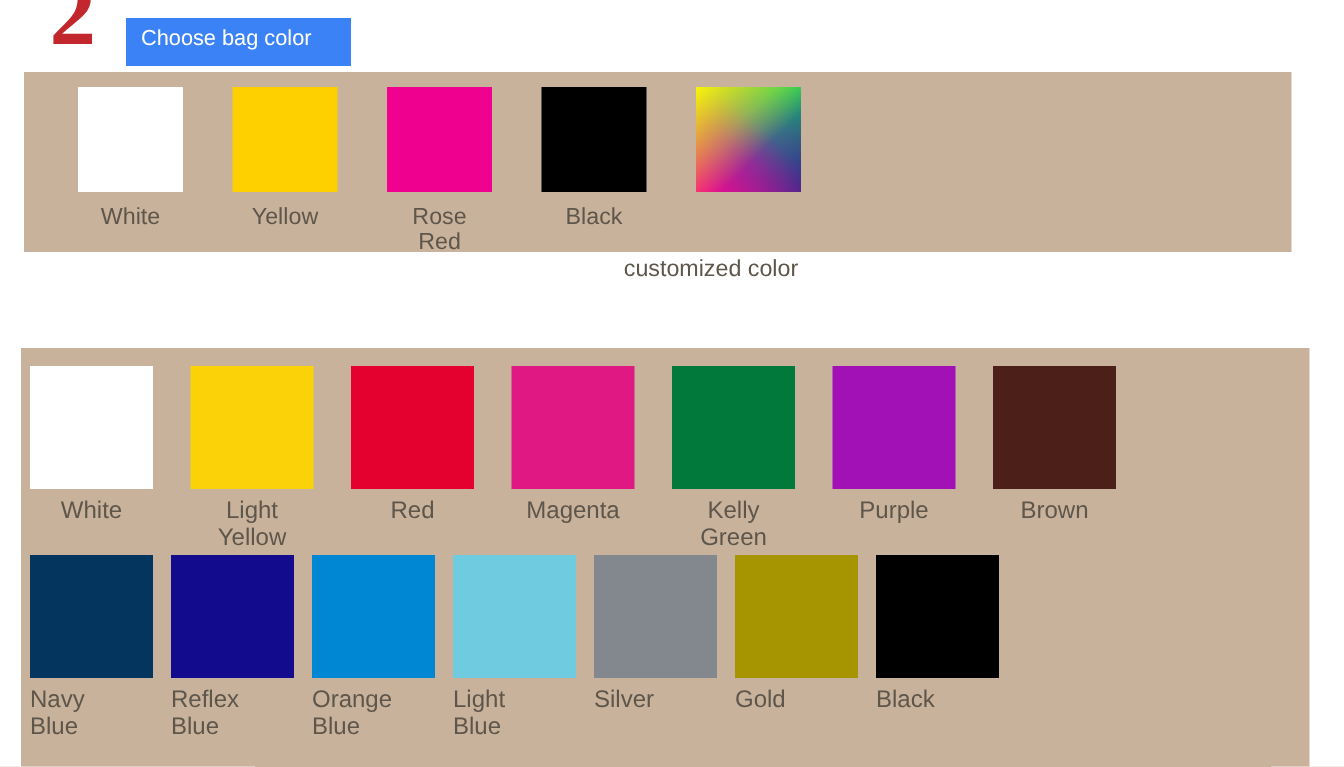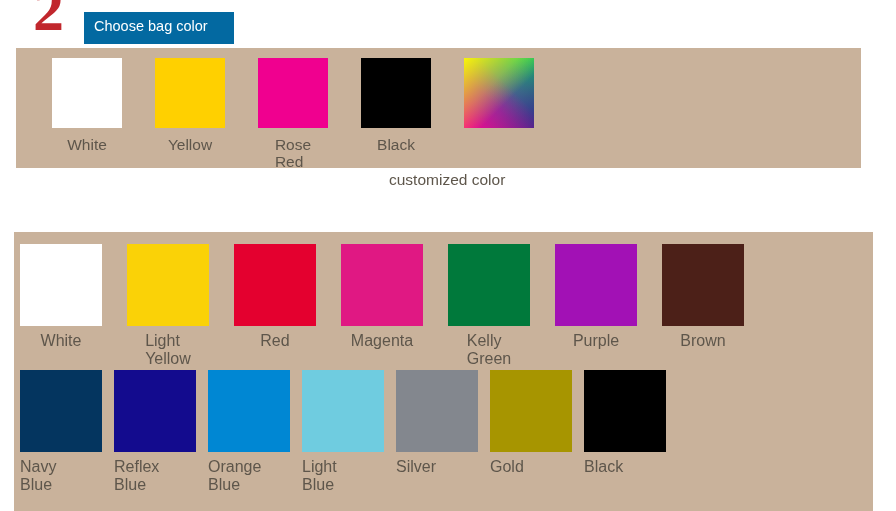--- a/index.html
+++ b/index.html
@@ -26,21 +26,21 @@
   .step-numeral {
     position: absolute;
     font-family: "Liberation Serif", serif;
     font-weight: bold;
     color: #c1272d;
     line-height: 0.82;
     letter-spacing: -1px;
   }
   .step-badge {
     position: absolute;
-    background: #0369a1;
+    background: #3b82f6;
     color: #ffffff;
     font-size: 14.5px;
     line-height: 1;
     padding: 7px 10px 8px 10px;
     white-space: nowrap;
     box-sizing: border-box;
   }
 
   
   #head-2 { top: 0; width: 300px; }
@@ -73,20 +73,21 @@
   .swatch-cell {
     display: flex;
     flex-direction: column;
     align-items: center;
   }
   .swatch {
     display: block;
     box-sizing: border-box;
   }
   .swatch-label {
+    text-align: center;
     line-height: 1.12;
     color: #5e564b;
     white-space: pre-line;
   }
 
   
   #row-bag .swatch { width: 70px; height: 70px; }
   #row-bag .swatch-cell { width: 70px; }
   #row-bag .swatch-label { font-size: 15.5px; margin-top: 8px; }
   

